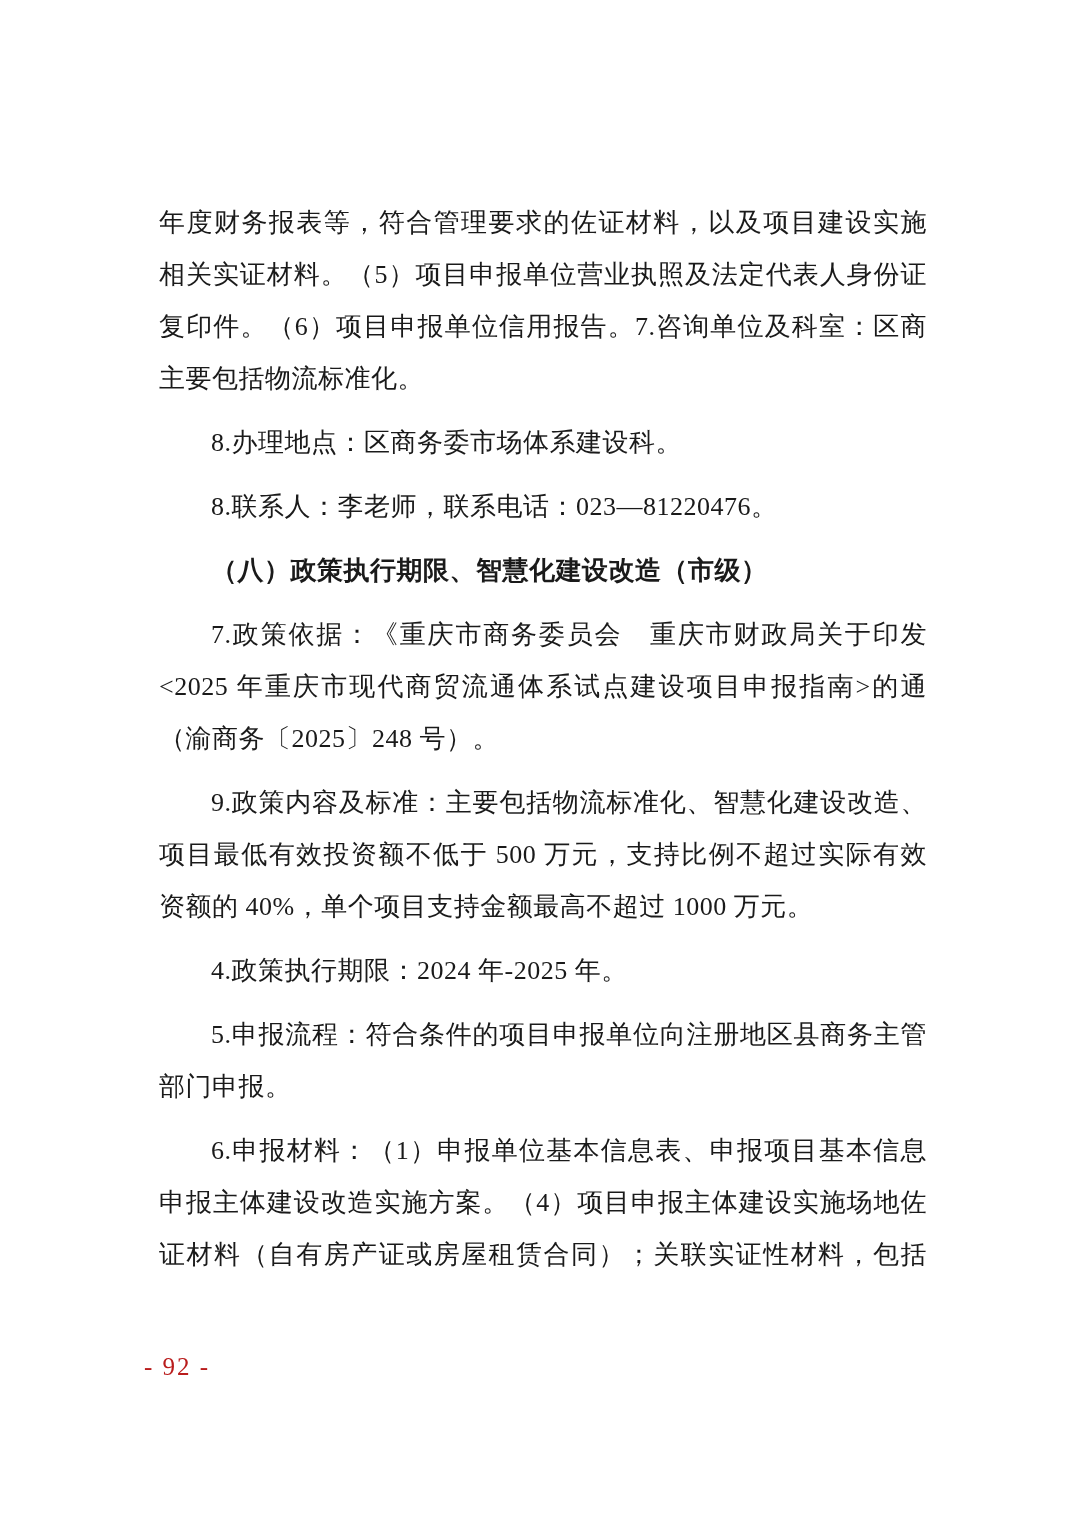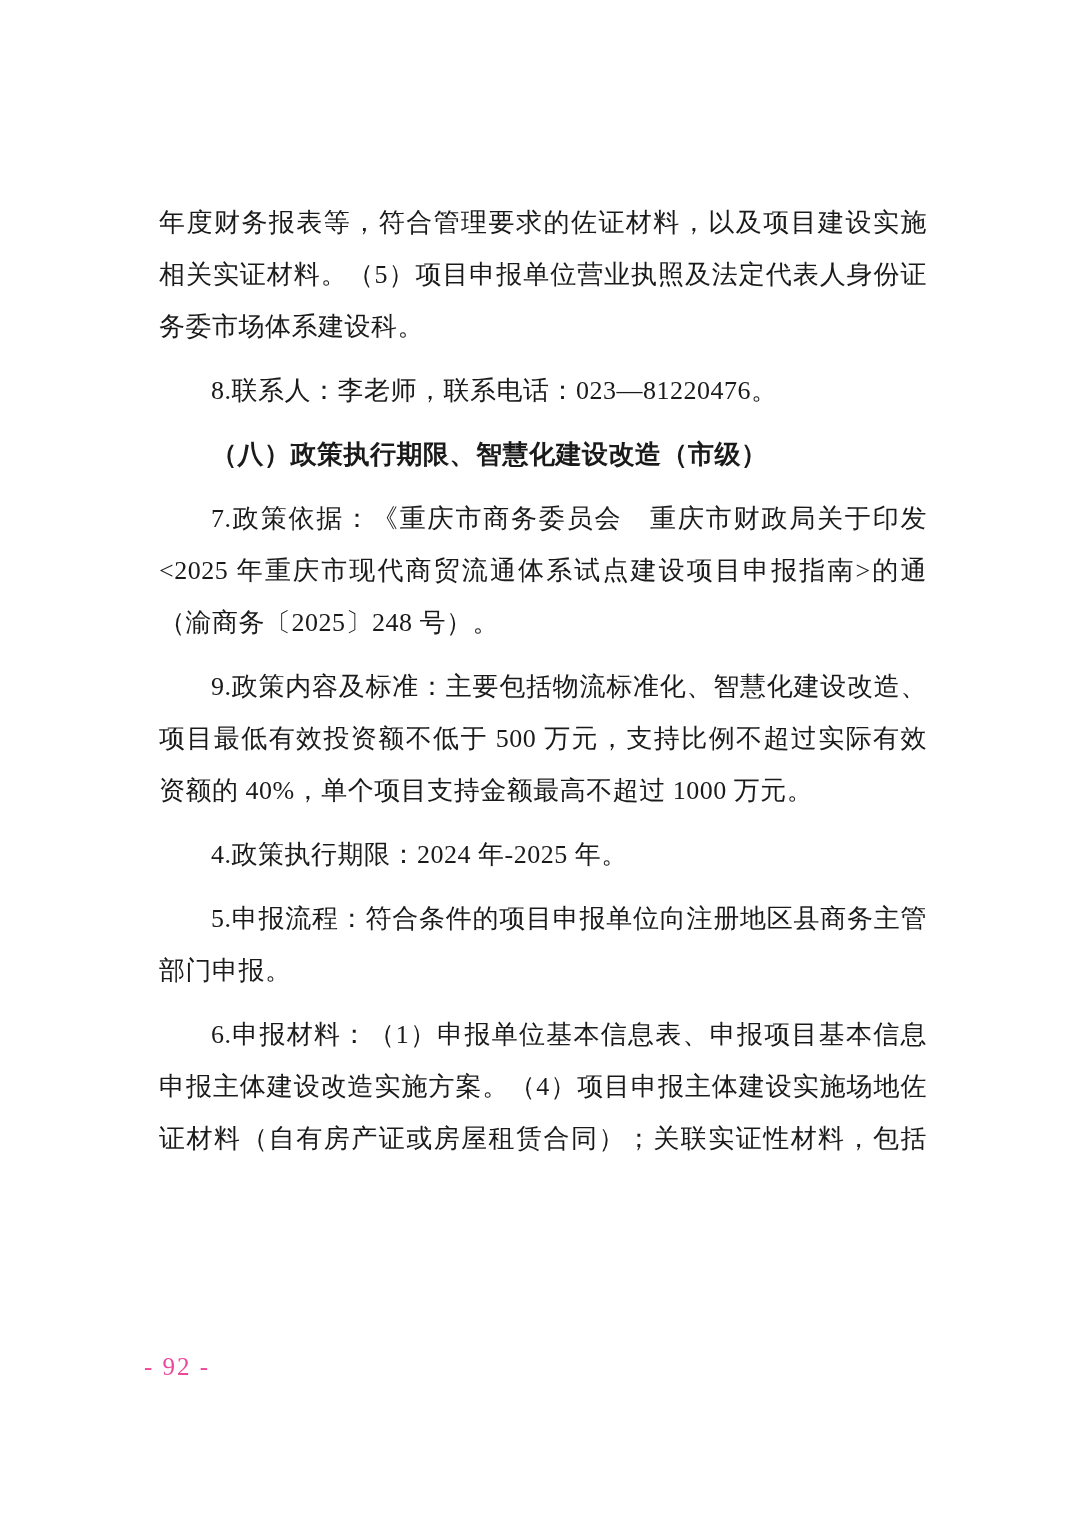--- a/index.html
+++ b/index.html
@@ -46,33 +46,37 @@
   }
   .paragraph.heading .line {
     font-weight: bold;
   }
   .footer {
     position: absolute;
     left: 144px;
     top: 1352px;
     font-size: 25px;
     line-height: 30px;
-    color: #ec4899;
+    color: #b91c1c;
     letter-spacing: 2px;
   }
 </style>
 </head>
 <body>
 
 <div class="page">
   <div class="content" id="content">
       <div class="paragraph body">
         <div class="line fill">年度财务报表等，符合管理要求的佐证材料，以及项目建设实施的</div>
         <div class="line fill">相关实证材料。（5）项目申报单位营业执照及法定代表人身份证</div>
-        <div class="line">务委市场体系建设科。</div>
+        <div class="line fill">复印件。（6）项目申报单位信用报告。7.咨询单位及科室：区商</div>
+        <div class="line">主要包括物流标准化。</div>
+      </div>
+      <div class="paragraph body">
+        <div class="line indent">8.办理地点：区商务委市场体系建设科。</div>
       </div>
       <div class="paragraph body">
         <div class="line indent">8.联系人：李老师，联系电话：023—81220476。</div>
       </div>
       <div class="paragraph heading">
         <div class="line indent">（八）政策执行期限、智慧化建设改造（市级）</div>
       </div>
       <div class="paragraph body">
         <div class="line fill indent">7.政策依据：《重庆市商务委员会　重庆市财政局关于印发</div>
         <div class="line fill">&lt;2025 年重庆市现代商贸流通体系试点建设项目申报指南&gt;的通知》</div>

